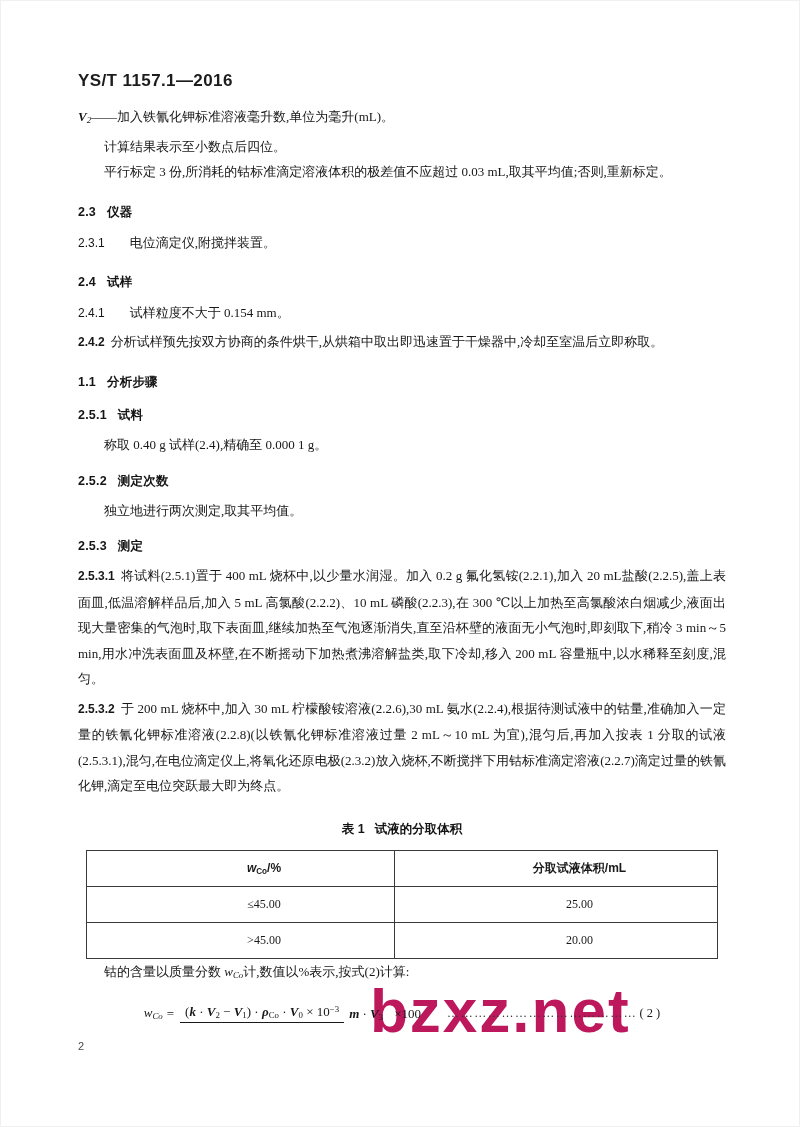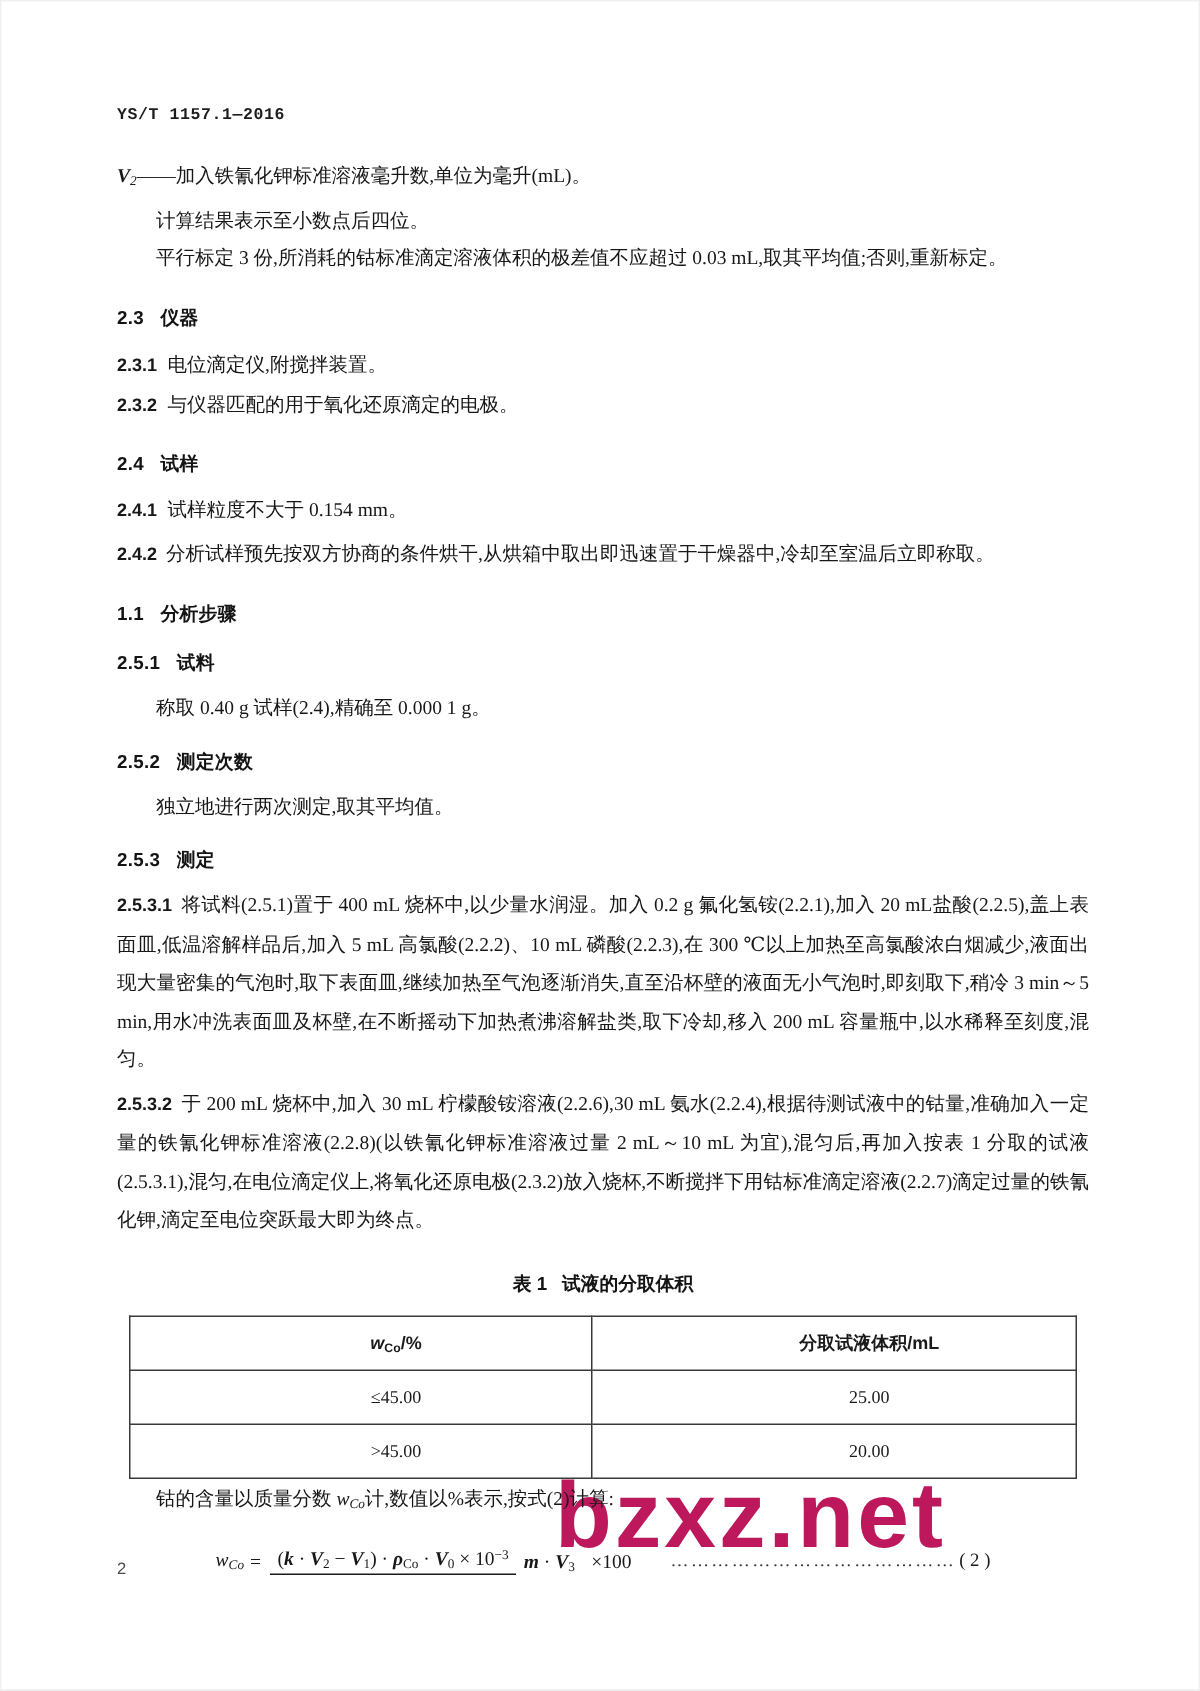--- a/index.html
+++ b/index.html
@@ -43,23 +43,23 @@
     color: #be185d;
     white-space: nowrap;
     user-select: none;
     z-index: 0;
   }
 
   .hdr {
     position: absolute;
     left: 78px;
     top: 71px;
-    font-family: Liberation Mono, monospace;
-    font-weight: bold;
-    font-size: 11px;
+    font-family: Liberation Sans, sans-serif;
+    font-weight: bold;
+    font-size: 17px;
     letter-spacing: 0.4px;
     color: #1c1c1c;
   }
 
   .body-block {
     position: absolute;
     left: 78px;
     top: 104px;
     width: 648px;
   }
@@ -97,23 +97,23 @@
   }
 
   .itm {
     font-size: 13px;
     line-height: 24px;
     color: #171717;
     margin-top: 3px;
   }
   .itm .num {
     font-family: "Liberation Sans", "DejaVu Sans", sans-serif;
-    font-weight: bold;
-    font-size: 12px;
-    margin-right: 7px;
+    font-weight: normal;
+    font-size: 12px;
+    margin-right: 25px;
   }
 
   .runin {
     font-size: 13px;
     line-height: 25.5px;
     color: #171717;
     text-align: justify;
     margin-top: 4px;
   }
   .runin .num {
@@ -233,23 +233,20 @@
     <div class="para ind2">计算结果表示至小数点后四位。</div>
 
     <div class="para ind2">平行标定 3 份,所消耗的钴标准滴定溶液体积的极差值不应超过 0.03 mL,取其平均值;否则,重新标定。</div>
 
     <div class="sec-h">
       <span>2.3</span>
       &nbsp;&nbsp;<span>仪器</span>
     </div>
     <div class="itm">
       <span class="num">2.3.1</span><span>电位滴定仪,附搅拌装置。</span>
-    </div>
-    <div class="itm">
-      <span class="num">2.3.2</span><span>与仪器匹配的用于氧化还原滴定的电极。</span>
     </div>
 
     <div class="sec-h">
       <span>2.4</span>
       &nbsp;&nbsp;<span>试样</span>
     </div>
     <div class="itm">
       <span class="num">2.4.1</span><span>试样粒度不大于 0.154 mm。</span>
     </div>
     <div class="runin">

